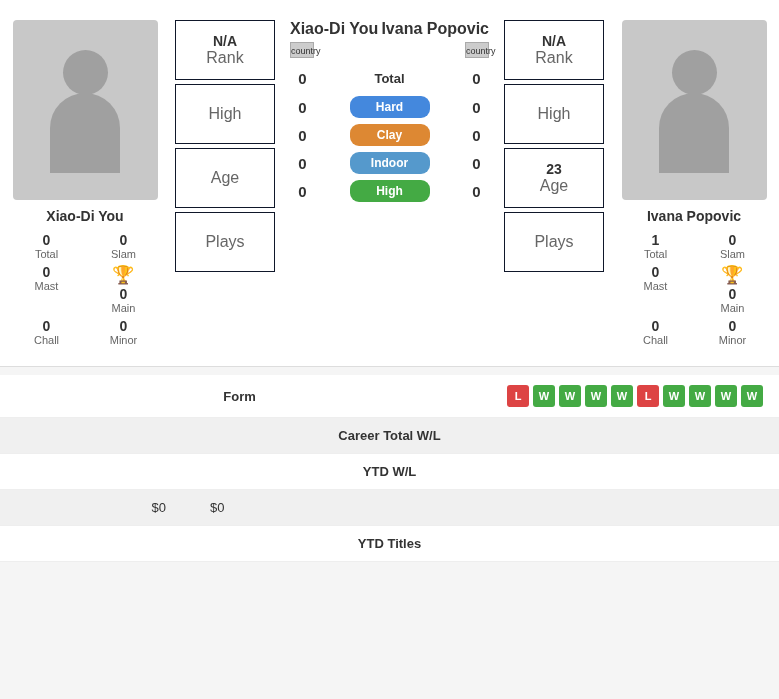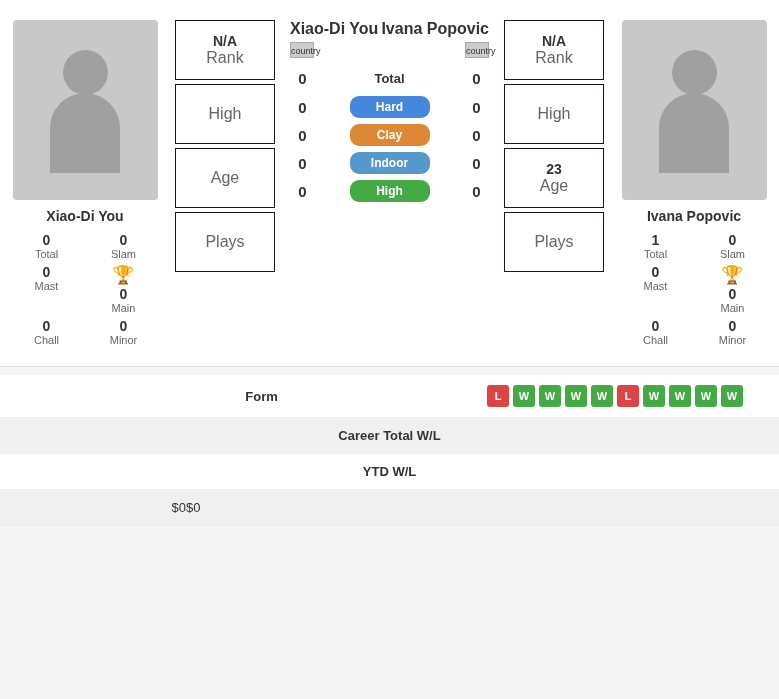--- a/index.html
+++ b/index.html
@@ -199,22 +199,23 @@
     }
 
     
     .bottom-section {
       background: #fff;
       margin-top: 8px;
     }
     .info-row {
       display: flex;
       align-items: center;
-      padding: 10px 36px;
+      padding: 10px 16px;
       border-bottom: 1px solid #eee;
+      gap: 44px;
     }
     .info-row-alt {
       background: #f0f0f0;
     }
     .info-label {
       flex: 1;
       text-align: center;
       font-size: 13px;
       font-weight: bold;
       color: #333;
@@ -439,16 +440,19 @@
 
     <div class="info-row">
       <div class="info-label">YTD W/L</div>
     </div>
 
     <div class="info-row info-row-alt">
       <div class="info-left-val">$0</div>
       <div class="info-right-val">$0</div>
     </div>
 
+    <div class="info-row">
+      <div class="info-label">YTD Titles</div>
+    </div>
 
   </div>
 
 </div>
 
 </body></html>

